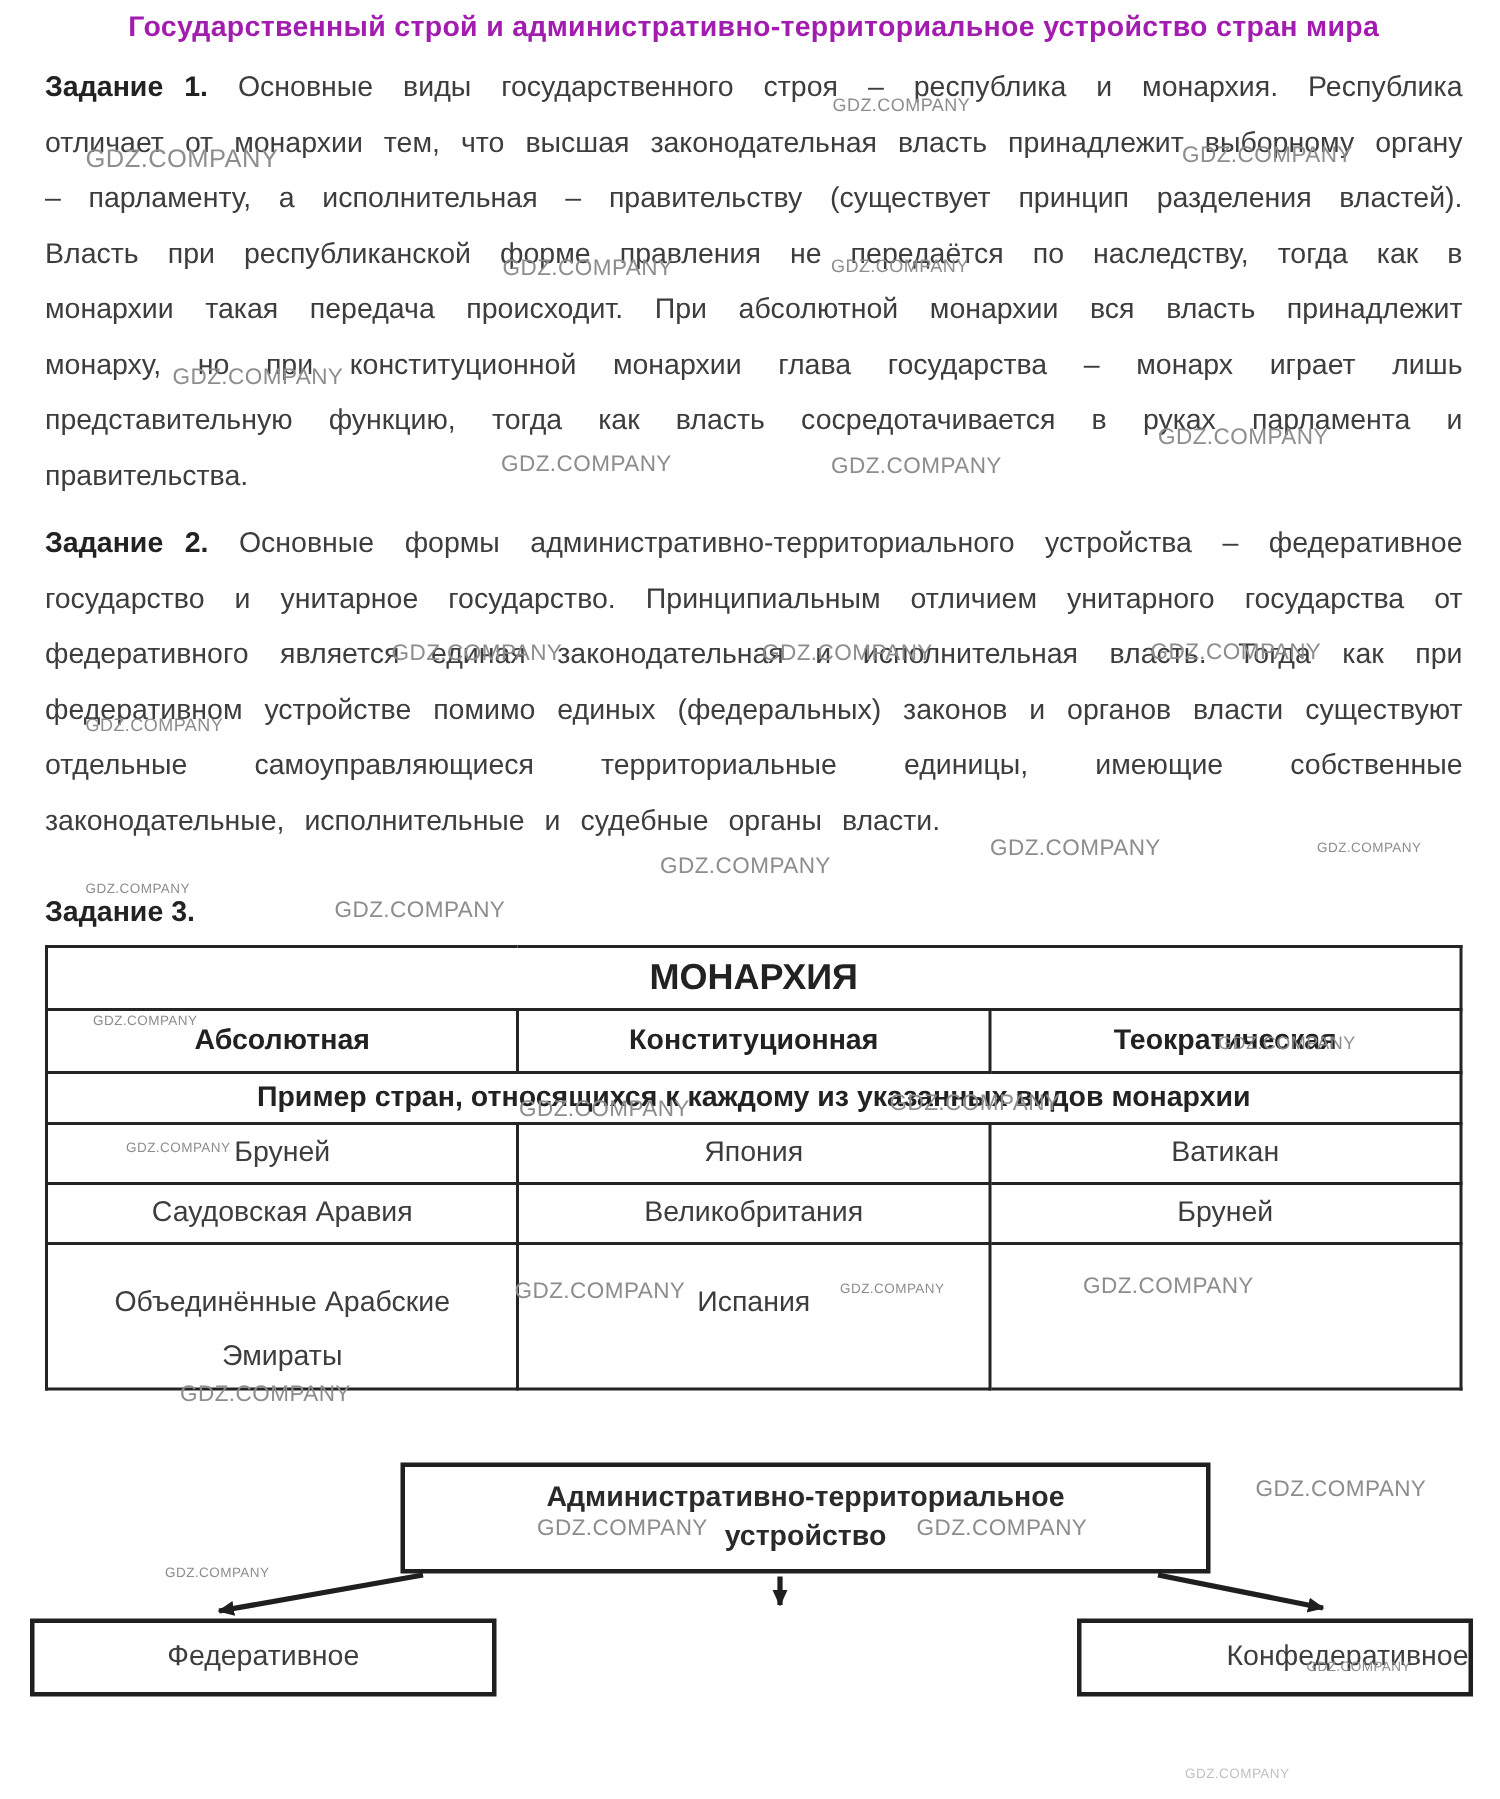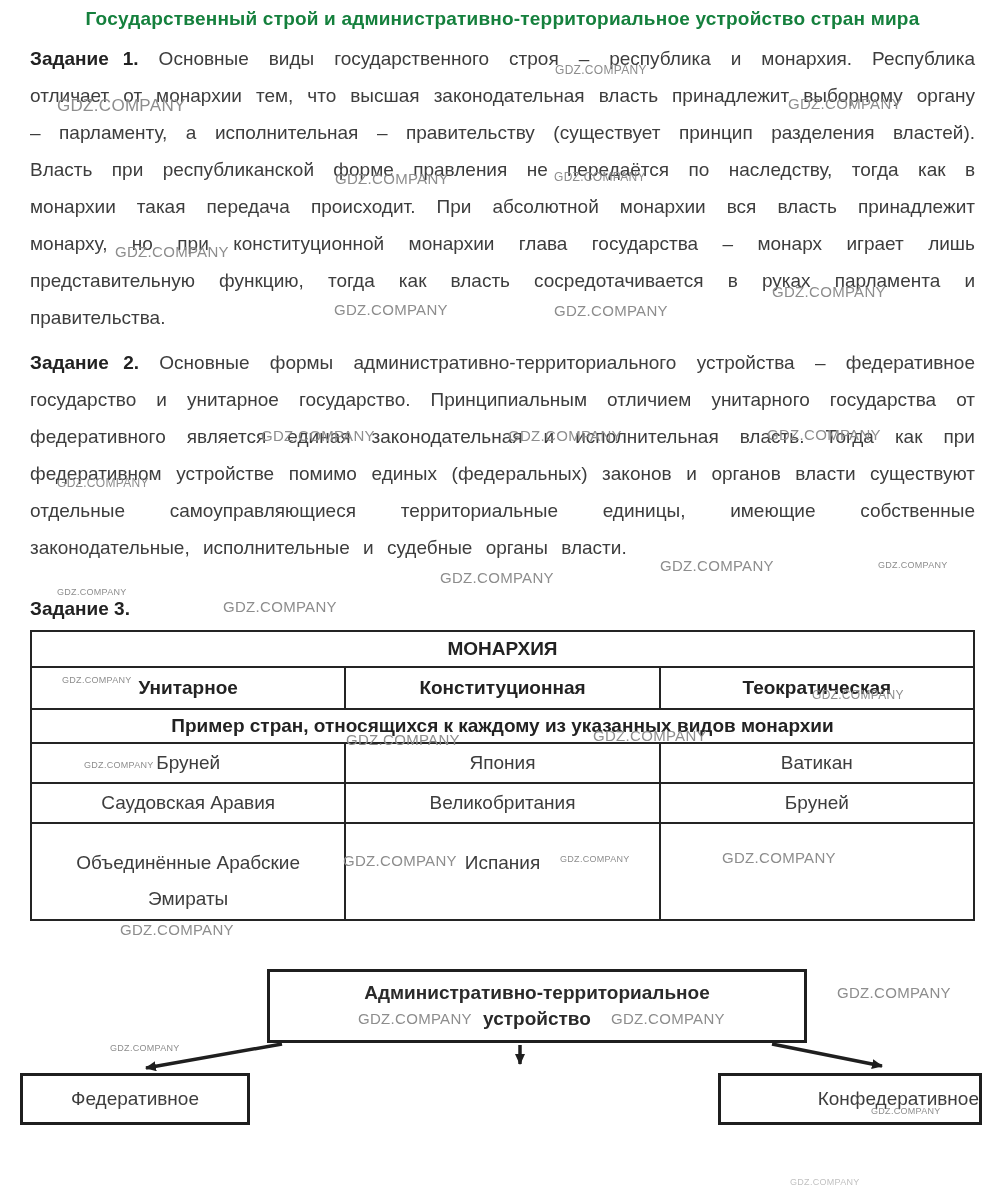--- a/index.html
+++ b/index.html
@@ -4,58 +4,58 @@
 <style>
   * { margin:0; padding:0; box-sizing:border-box; }
   html, body { background:#ffffff; }
   body {
     width:1000px; height:1199px; overflow:hidden;
     font-family:"Liberation Sans", sans-serif;
   }
   .page { position:relative; width:1000px; height:1199px; background:#fff; padding:6px 25px 0 30px; }
 
   .title {
-    font-size:19px; line-height:25px; font-weight:bold; color:#15803d;
+    font-size:19px; line-height:25px; font-weight:bold; color:#a21caf;
     text-align:center; margin-bottom:9px; letter-spacing:0.2px;
   }
 
   .para {
     font-size:19px; line-height:37px; color:#3d3d3d;
     text-align:justify; word-spacing:8px;
   }
   .para .task-label { color:#222; word-spacing:2px; }
   .para-1 { min-height:288px; }
   .para-2 { margin-top:8px; min-height:248px; }
 
   .task3 { font-size:19px; font-weight:bold; color:#222; margin:6px 0 10px; }
 
   .monarchy-table { width:100%; border-collapse:collapse; table-layout:fixed; }
   .monarchy-table td { border:2px solid #242424; text-align:center; background:transparent; }
-  .t-title { font-weight:bold; font-size:19px; color:#222; padding:6px 4px; }
+  .t-title { font-weight:bold; font-size:24px; color:#222; padding:6px 4px; }
   .t-col   { font-weight:bold; font-size:19px; color:#222; padding:9px 4px; }
   .t-sub   { font-weight:bold; font-size:19px; color:#222; padding:5px 4px; }
   .t-cell  { font-size:19px; color:#3d3d3d; padding:2px 10px; line-height:34px; }
   .v-top .t-cell { vertical-align:top; padding-top:21px; line-height:36px; }
 
   .diagram { position:relative; margin-top:48px; height:160px; }
   .arrows { position:absolute; left:0; top:0; width:945px; height:160px; }
   .root-box {
     position:absolute; left:237px; top:0; width:540px; height:74px;
     border:3px solid #1f1f1f; display:flex; align-items:center; justify-content:center;
   }
   .root-text {
     display:inline-block; max-width:400px; text-align:center;
     font-weight:bold; font-size:19px; line-height:26px; color:#2a2a2a;
   }
   .child-box {
     position:absolute; top:104px; height:52px; border:3px solid #1f1f1f;
     display:flex; align-items:center; justify-content:center;
     font-size:19px; color:#3d3d3d;
   }
-  .child-left  { left:-10px; width:230px; }
+  .child-left  { left:-10px; width:311px; }
   .child-mid   { left:357px; width:266px; }
   .child-right { left:688px; width:264px;justify-content:flex-end; }
 
   .wm, .wm-lg, .wm-sm, .wm-xs {
     position:absolute; color:#8d8d8d; white-space:nowrap;
     letter-spacing:0.3px; pointer-events:none;
   }
   .wm    { font-size:15px; }
   .wm-lg { font-size:17px; }
   .wm-sm { font-size:12px; }
@@ -74,21 +74,21 @@
   <p class="para para-2"><b class="task-label">Задание 2.</b><span> Основные формы административно-территориального устройства – федеративное государство и унитарное государство. Принципиальным отличием унитарного государства от федеративного является единая законодательная и исполнительная власть. Тогда как при федеративном устройстве помимо единых (федеральных) законов и органов власти существуют отдельные самоуправляющиеся территориальные единицы, имеющие собственные законодательные, исполнительные и судебные органы власти.</span></p>
 
   <div class="task3">Задание 3.</div>
 
   <table class="monarchy-table">
     <tbody>
       <tr>
         <td class="t-title" colspan="3">МОНАРХИЯ</td>
       </tr>
       <tr>
-        <td class="t-col">Унитарное</td>
+        <td class="t-col">Абсолютная</td>
         <td class="t-col">Конституционная</td>
         <td class="t-col">Теократическая</td>
       </tr>
       <tr>
         <td class="t-sub" colspan="3">Пример стран, относящихся к каждому из указанных видов монархии</td>
       </tr>
       <tr>
         <td class="t-cell">Бруней</td>
         <td class="t-cell">Япония</td>
         <td class="t-cell">Ватикан</td>

